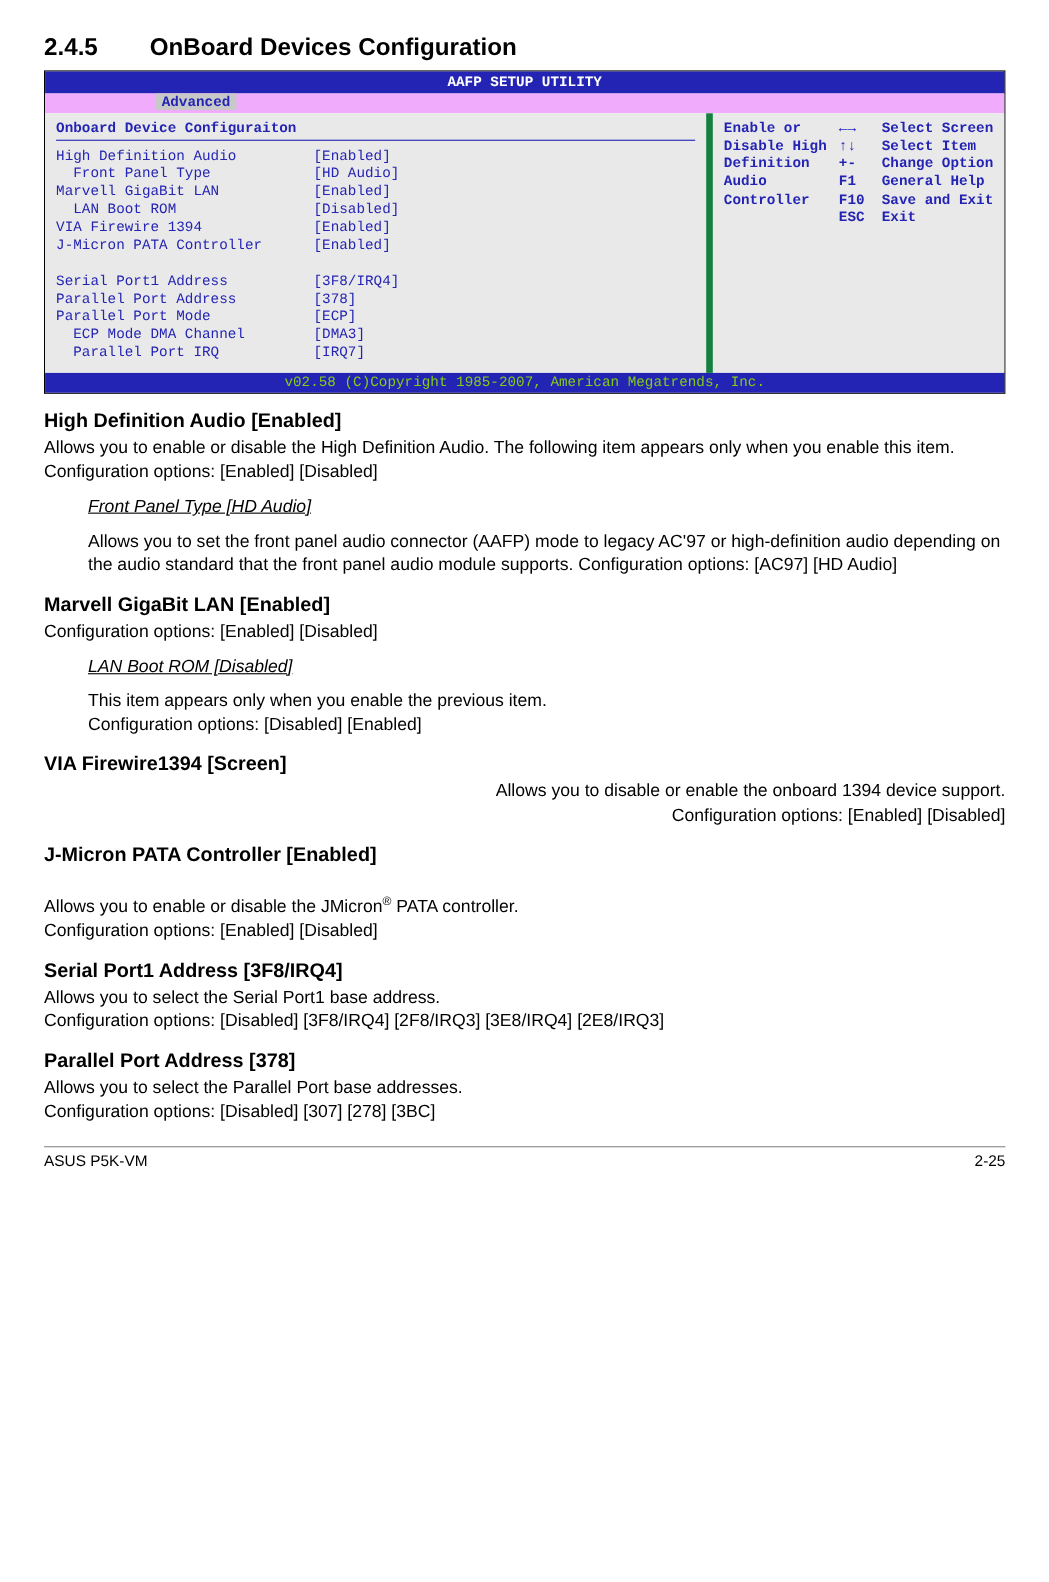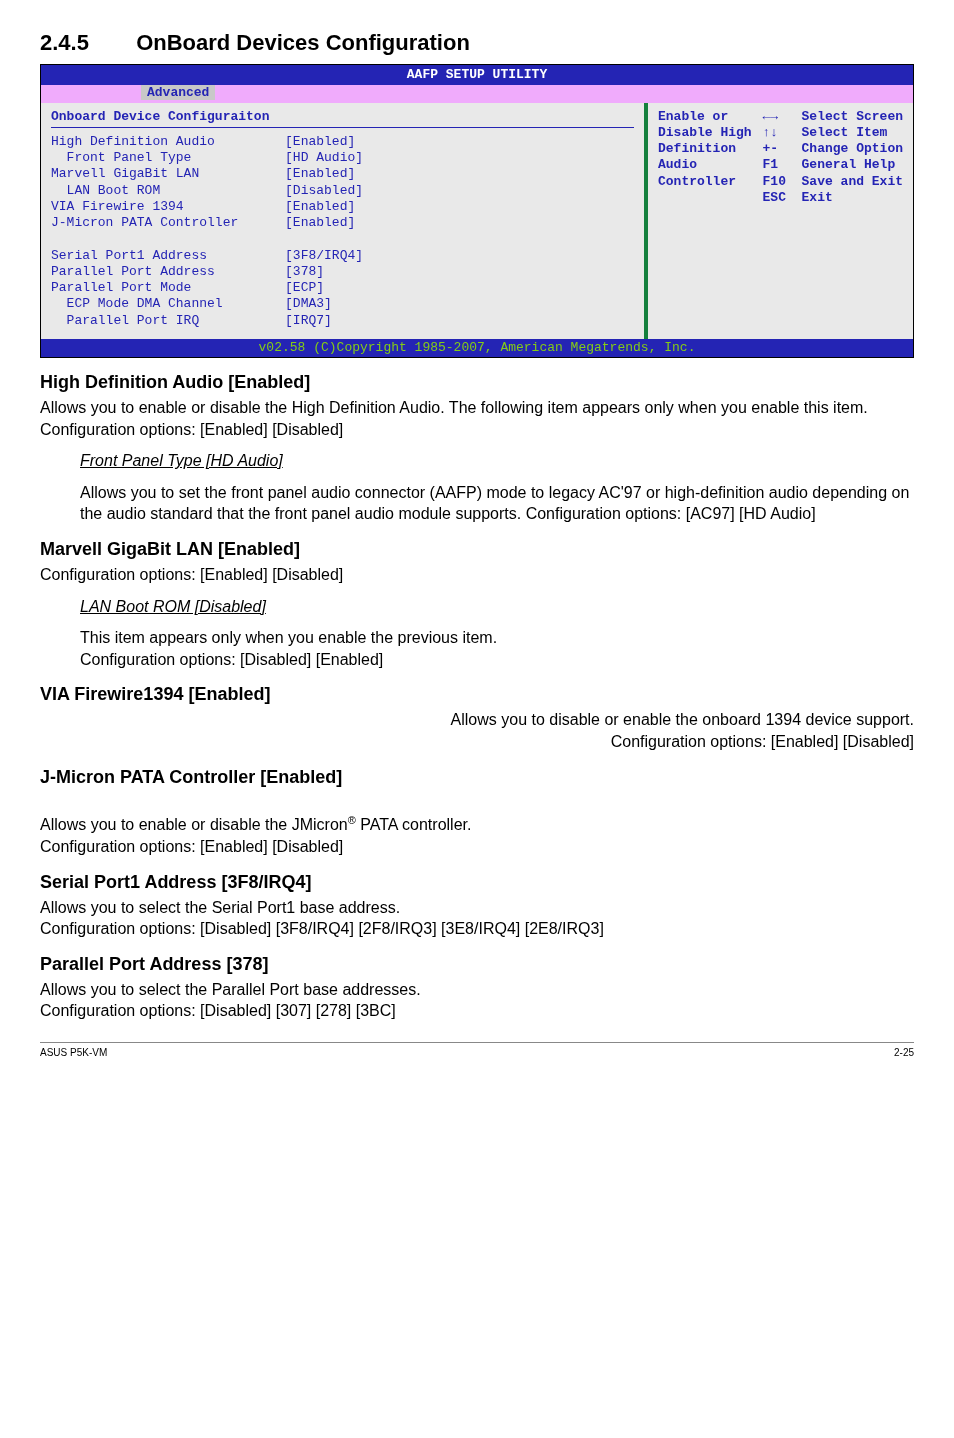--- a/index.html
+++ b/index.html
@@ -32,21 +32,21 @@
     padding: 2px 0;
   }
   .bios-body {
     display: flex;
     background: #e9e9e9;
   }
   .bios-left {
     flex: 1;
     padding: 6px 10px 10px 10px;
     color: #2424b4;
-    border-right: 4px solid #15803d;
+    border-right: 6px solid #15803d;
   }
   .bios-left .heading {
     font-weight: bold;
     border-bottom: 1px solid #2424b4;
     padding-bottom: 2px;
     margin-bottom: 6px;
   }
   .bios-left .row { white-space: pre; }
   .bios-right {
     width: 245px;
@@ -71,21 +71,21 @@
     margin: 14px 0 4px 0;
   }
   p { margin: 4px 0 10px 0; line-height: 1.35; }
   .indent { margin-left: 40px; }
   .underline-italic { text-decoration: underline; font-style: italic; }
   sup { font-size: 11px; }
   .footer {
     border-top: 1px solid #888;
     margin-top: 20px;
     padding-top: 4px;
-    font-size: 10px;
+    font-size: 14px;
     display:flex;
     justify-content:space-between;
   }
 </style>
 </head>
 <body>
 
 <h2 class="section-number">
   <span class="num">2.4.5</span>
   <span>OnBoard Devices Configuration</span>
@@ -142,21 +142,21 @@
 
 <h3>Marvell GigaBit LAN [Enabled]</h3>
 <p>Configuration options: [Enabled] [Disabled]</p>
 
 <div class="indent">
   <p><span class="underline-italic">LAN Boot ROM [Disabled]</span></p>
   <p style="white-space:pre-line;">This item appears only when you enable the previous item.
 Configuration options: [Disabled] [Enabled]</p>
 </div>
 
-<h3>VIA Firewire1394 [Enabled]</h3>
+<h3>VIA Firewire1394 [Screen]</h3>
 <p style="white-space:pre-line;text-align:right;">Allows you to disable or enable the onboard 1394 device support.
 Configuration options: [Enabled] [Disabled]</p>
 
 <h3>J-Micron PATA Controller [Enabled]</h3>
 <p style="white-space:pre-line;">
   <span>Allows you to enable or disable the JMicron</span><sup>®</sup><span> PATA controller.
 Configuration options: [Enabled] [Disabled]</span>
 </p>
 
 <h3>Serial Port1 Address [3F8/IRQ4]</h3>

